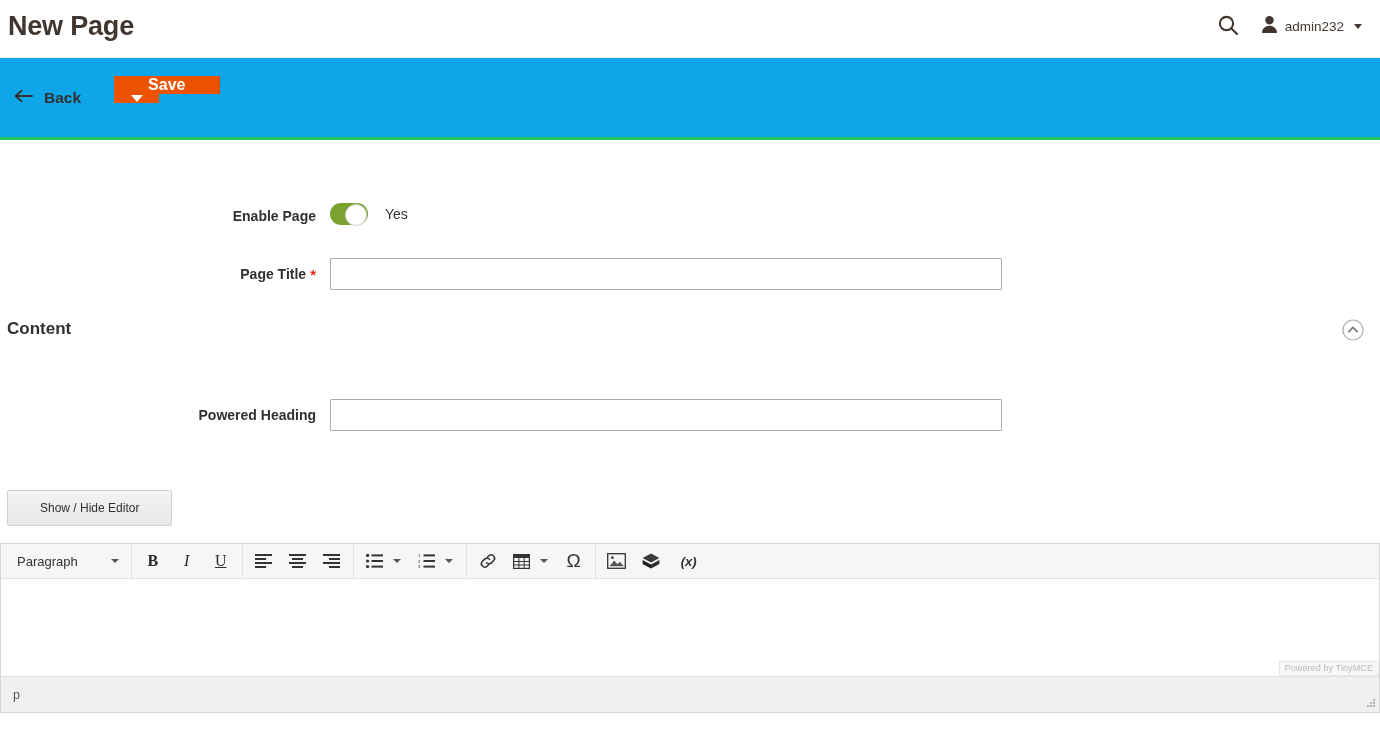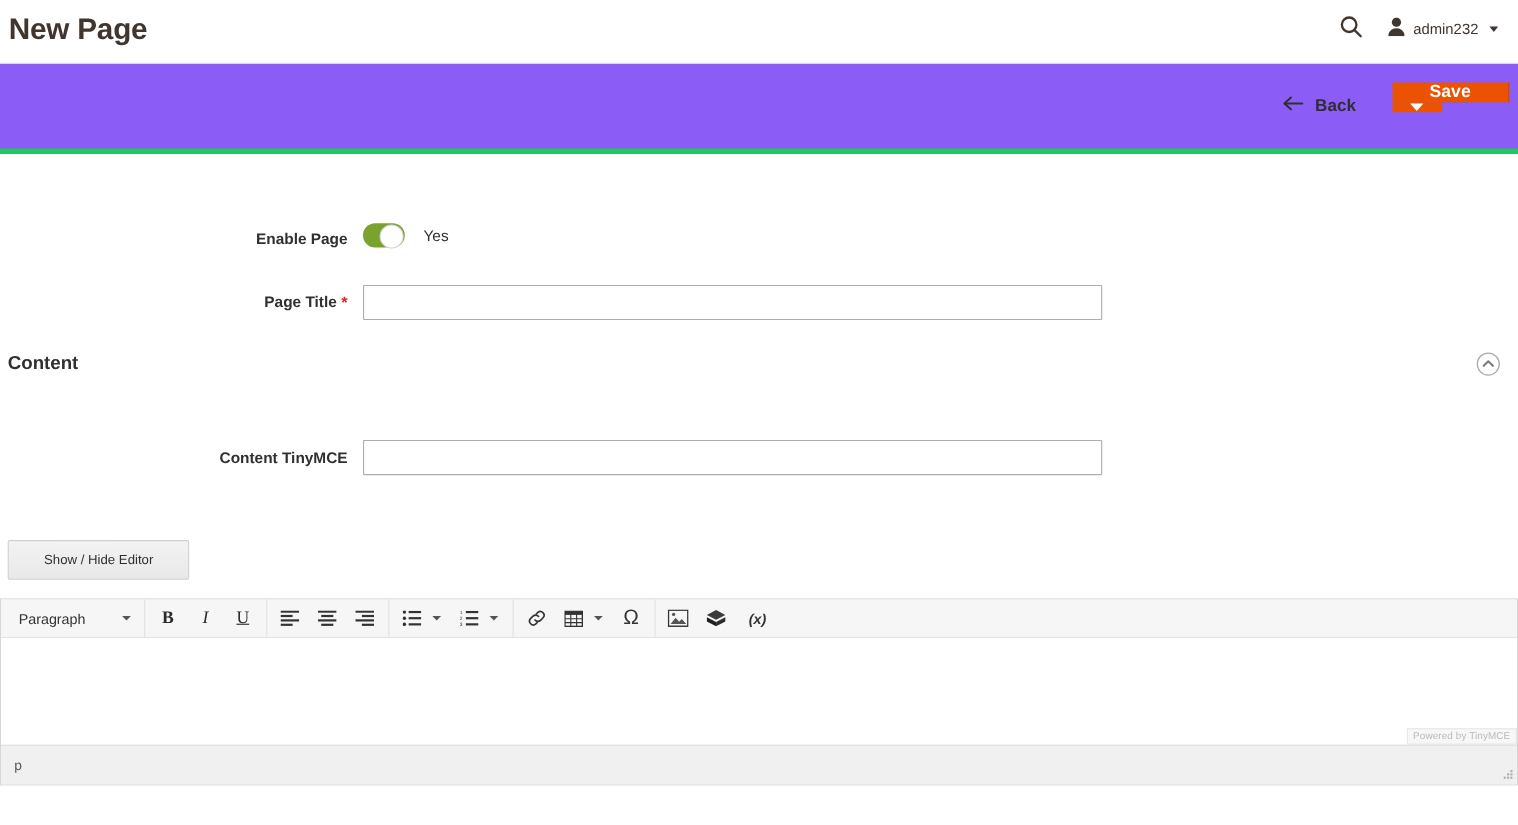--- a/index.html
+++ b/index.html
@@ -51,26 +51,26 @@
     width: 0; height: 0;
     border-left: 4px solid transparent;
     border-right: 4px solid transparent;
     border-top: 5px solid #41362f;
     margin-left: 2px;
   }
 
   
   .page-actions {
     height: 83px;
-    background: #8b5cf6;
+    background: #0ea5e9;
     border-top: 1px solid #f2f2f4;
-    border-bottom: 5px solid #22c55e;
-    display: flex;
-    align-items: center;
-    justify-content: flex-end;
+    border-bottom: 3px solid #22c55e;
+    display: flex;
+    align-items: center;
+    justify-content: flex-start;
     padding-right: 4px;
   }
   .back-btn {
     display: flex;
     align-items: center;
     gap: 11px;
     background: transparent;
     border: none;
     font-size: 15.5px;
     font-weight: 600;
@@ -386,21 +386,21 @@
   <span class="collapse-btn">
     <svg width="22" height="22" viewBox="0 0 22 22" fill="none">
       <circle cx="11" cy="11" r="10" stroke="#adadad" stroke-width="1.2"></circle>
       <polyline points="6.8,12.6 11,8.4 15.2,12.6" stroke="#7d7d7d" stroke-width="1.9" stroke-linecap="round" stroke-linejoin="round"></polyline>
     </svg>
   </span>
 </div>
 
 <div class="content-body">
   <div class="field-row">
-    <div class="field-label">Content TinyMCE</div>
+    <div class="field-label">Powered Heading</div>
     <div class="field-control">
       <input class="text-input" type="text" value="" style="">
     </div>
   </div>
 
   <div class="showhide-wrap">
     <button class="showhide-btn">Show / Hide Editor</button>
   </div>
 
   <div class="editor">

